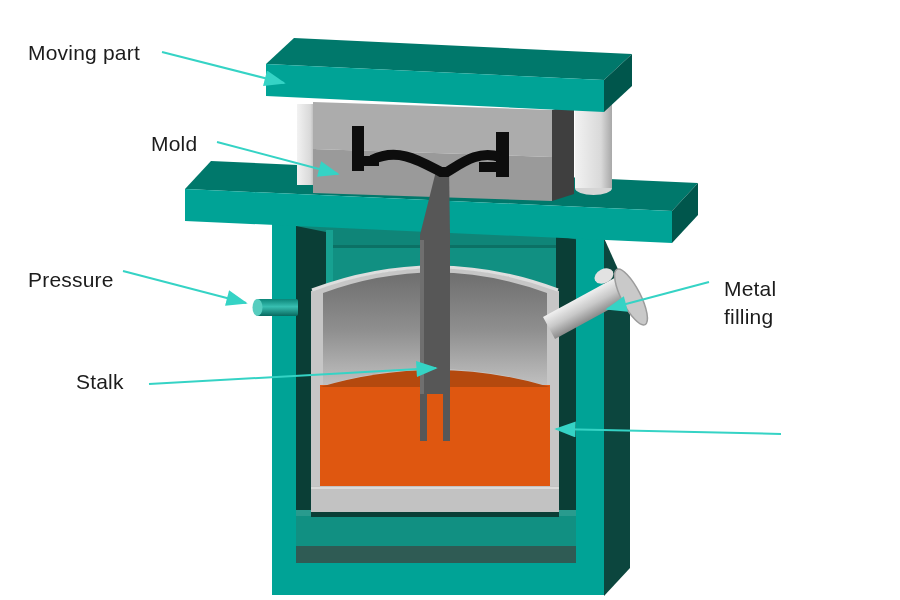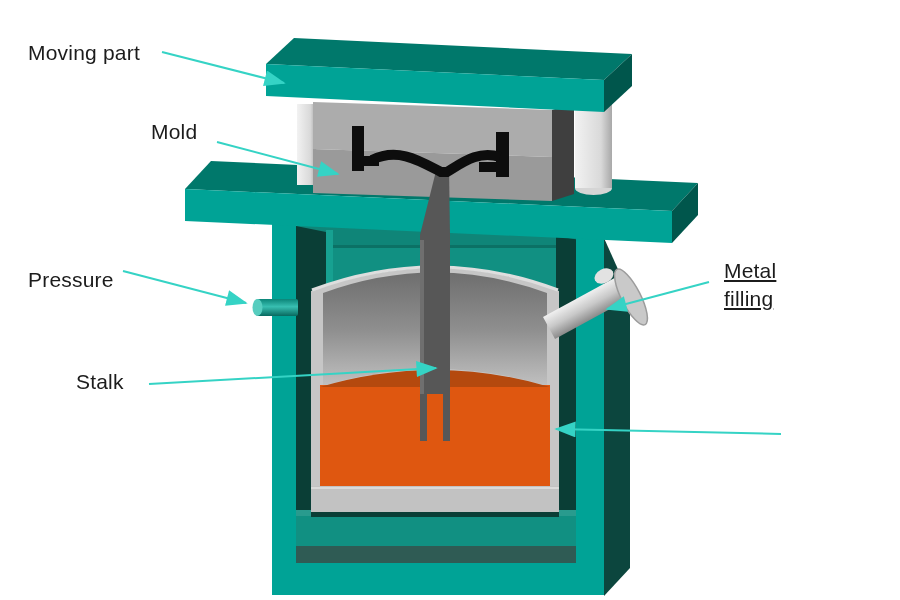--- a/index.html
+++ b/index.html
@@ -150,21 +150,21 @@
       <line class="arrow-line" x1="217" y1="142" x2="338" y2="174" marker-end="url(#ah)"></line>
       <line class="arrow-line" x1="123" y1="271" x2="246" y2="303" marker-end="url(#ah)"></line>
       <line class="arrow-line" x1="149" y1="384" x2="436" y2="368" marker-end="url(#ah)"></line>
       <line class="arrow-line" x1="709" y1="282" x2="607" y2="309" marker-end="url(#ah)"></line>
       <line class="arrow-line" x1="781" y1="434" x2="556" y2="429" marker-end="url(#ah)"></line>
     </g>
   </svg>
 
   <div class="label" style="left:28px;top:39px;">Moving part</div>
 
-  <div class="label" style="left:151px;top:118px;">Mold</div>
+  <div class="label" style="left:151px;top:130px;">Mold</div>
 
   <div class="label" style="left:28px;top:242px;margin-top:24px;">Pressure</div>
 
   <div class="label" style="left:76px;top:368px;">Stalk</div>
 
-  <div class="label" style="left:724px;top:257px;width:80px;text-decoration:underline;">Metal filling</div>
+  <div class="label" style="left:724px;top:275px;width:80px;">Metal filling</div>
 
 </div>
 
 </body></html>

